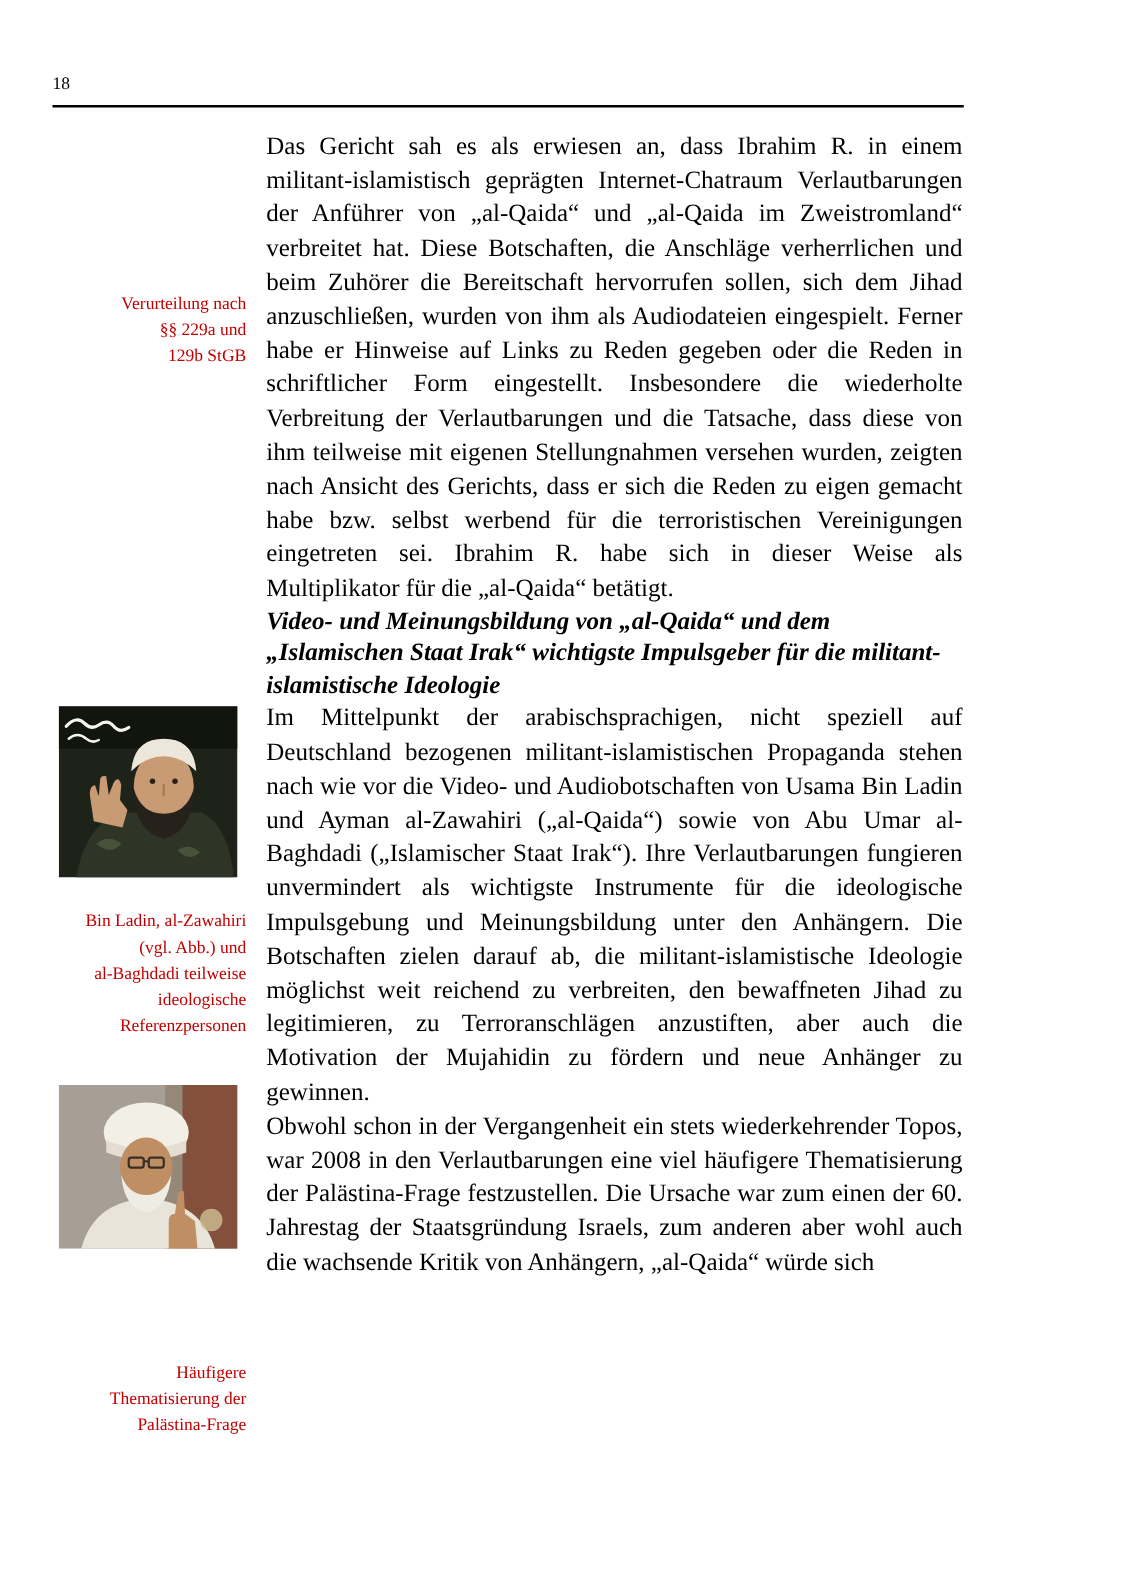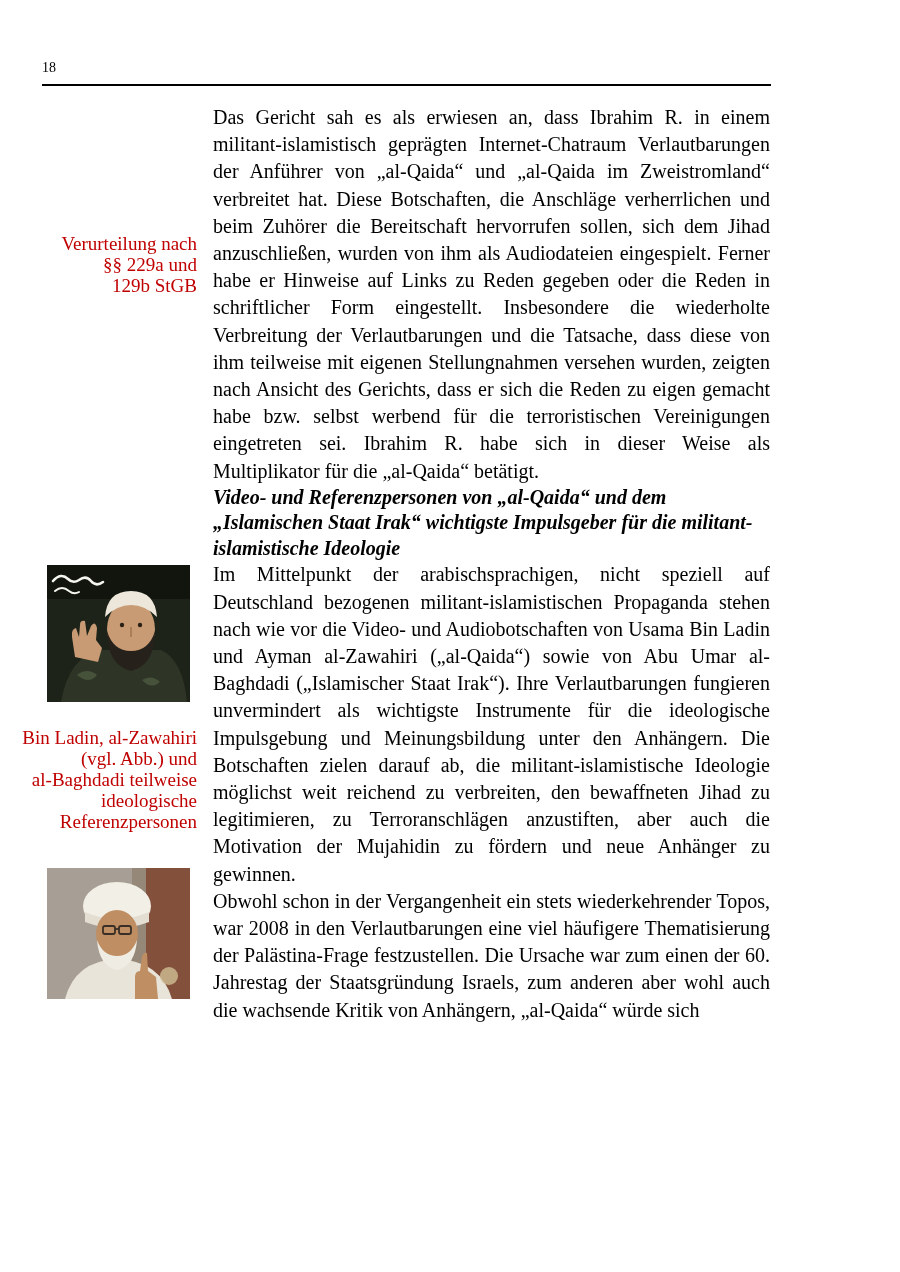--- a/index.html
+++ b/index.html
@@ -38,21 +38,21 @@
     font-size:20px; line-height:25.5px;
     margin-top:22px; margin-bottom:11px;
     text-align:left;
   }
   .para-3 { margin-top:15px; }
 
   
   .margin-note {
     position:absolute; left:12px; width:185px;
     text-align:right; color:#c00000;
-    font-size:19px; line-height:21px;
+    font-size:14px; line-height:21px;
     white-space:pre-line;
   }
   .note-1 { top:233px; }
   .note-2 { top:727px; }
   .note-3 { top:1088px; }
 
   
   .photo {
     position:absolute; left:47px; width:143px;
     display:block; line-height:0;
@@ -78,20 +78,23 @@
   <div class="header-rule"></div>
 
   <div class="margin-note note-1">Verurteilung nach
 §§ 229a und
 129b StGB</div>
   <div class="margin-note note-2">Bin Ladin, al-Zawahiri
 (vgl. Abb.) und
 al-Baghdadi teilweise
 ideologische
 Referenzpersonen</div>
+  <div class="margin-note note-3">Häufigere
+Thematisierung der
+Palästina-Frage</div>
 
   <div class="photo photo-1" role="img" aria-label="Portrait Usama Bin Ladin">
     <svg viewBox="0 0 143 137" width="143" height="137">
       <rect width="143" height="137" fill="#1d2318"></rect>
       <rect width="143" height="34" fill="#11150d"></rect>
       <path d="M6 16 q8 -9 15 -2 q5 5 11 1 q7 -5 12 1 q5 6 12 1" stroke="#f5f5f0" stroke-width="2.6" fill="none" stroke-linecap="round"></path>
       <path d="M8 26 q7 -6 14 0 q5 4 10 1" stroke="#f5f5f0" stroke-width="2" fill="none" stroke-linecap="round"></path>
       <path d="M14 137 q8 -46 40 -52 l60 0 q22 10 26 52 z" fill="#2e3526"></path>
       <path d="M30 110 q10 -8 20 0 q-8 10 -20 0 z" fill="#46523a"></path>
       <path d="M95 115 q10 -6 18 2 q-9 8 -18 -2 z" fill="#46523a"></path>
@@ -118,20 +121,20 @@
       <rect x="72" y="58" width="12" height="8" rx="2" fill="none" stroke="#3a2f26" stroke-width="1.8"></rect>
       <path d="M68 61 l4 0" stroke="#3a2f26" stroke-width="1.8"></path>
       <path d="M50 72 q2 26 20 30 q18 -4 20 -30 q-6 16 -20 16 q-14 0 -20 -16 z" fill="#efece4"></path>
       <path d="M88 131 l0 -22 q0 -6 5 -6 l2 -14 q1 -5 5 -4 l1 18 l8 6 l2 22 z" fill="#bf8e63"></path>
       <circle cx="122" cy="108" r="9" fill="#cbb98e" opacity="0.85"></circle>
     </svg>
   </div>
 
   <div class="body-col">
     <p>Das Gericht sah es als erwiesen an, dass Ibrahim R. in einem militant-islamistisch geprägten Internet-Chatraum Verlautbarungen der Anführer von „al-Qaida“ und „al-Qaida im Zweistromland“ verbreitet hat. Diese Botschaften, die Anschläge verherrlichen und beim Zuhörer die Bereitschaft hervorrufen sollen, sich dem Jihad anzuschließen, wurden von ihm als Audiodateien eingespielt. Ferner habe er Hinweise auf Links zu Reden gegeben oder die Reden in schriftlicher Form eingestellt. Insbesondere die wiederholte Verbreitung der Verlautbarungen und die Tatsache, dass diese von ihm teilweise mit eigenen Stellungnahmen versehen wurden, zeigten nach Ansicht des Gerichts, dass er sich die Reden zu eigen gemacht habe bzw. selbst werbend für die terroristischen Vereinigungen eingetreten sei. Ibrahim R. habe sich in dieser Weise als Multiplikator für die „al-Qaida“ betätigt.</p>
-    <p class="section-heading">Video- und Referenzpersonen von „al-Qaida“ und dem „Islamischen Staat Irak“ wichtigste Impulsgeber für die militant-islamistische Ideologie</p>
+    <p class="section-heading">Video- und Meinungsbildung von „al-Qaida“ und dem „Islamischen Staat Irak“ wichtigste Impulsgeber für die militant-islamistische Ideologie</p>
     <p>Im Mittelpunkt der arabischsprachigen, nicht speziell auf Deutschland bezogenen militant-islamistischen Propaganda stehen nach wie vor die Video- und Audiobotschaften von Usama Bin Ladin und Ayman al-Zawahiri („al-Qaida“) sowie von Abu Umar al-Baghdadi („Islamischer Staat Irak“). Ihre Verlautbarungen fungieren unvermindert als wichtigste Instrumente für die ideologische Impulsgebung und Meinungsbildung unter den Anhängern. Die Botschaften zielen darauf ab, die militant-islamistische Ideologie möglichst weit reichend zu verbreiten, den bewaffneten Jihad zu legitimieren, zu Terroranschlägen anzustiften, aber auch die Motivation der Mujahidin zu fördern und neue Anhänger zu gewinnen.</p>
     <p class="para-3">Obwohl schon in der Vergangenheit ein stets wiederkehrender Topos, war 2008 in den Verlautbarungen eine viel häufigere Thematisierung der Palästina-Frage festzustellen. Die Ursache war zum einen der 60. Jahrestag der Staatsgründung Israels, zum anderen aber wohl auch die wachsende Kritik von Anhängern, „al-Qaida“ würde sich</p>
   </div>
 
   <div class="footer-bar"></div>
 
 </div>
 
 </body></html>

